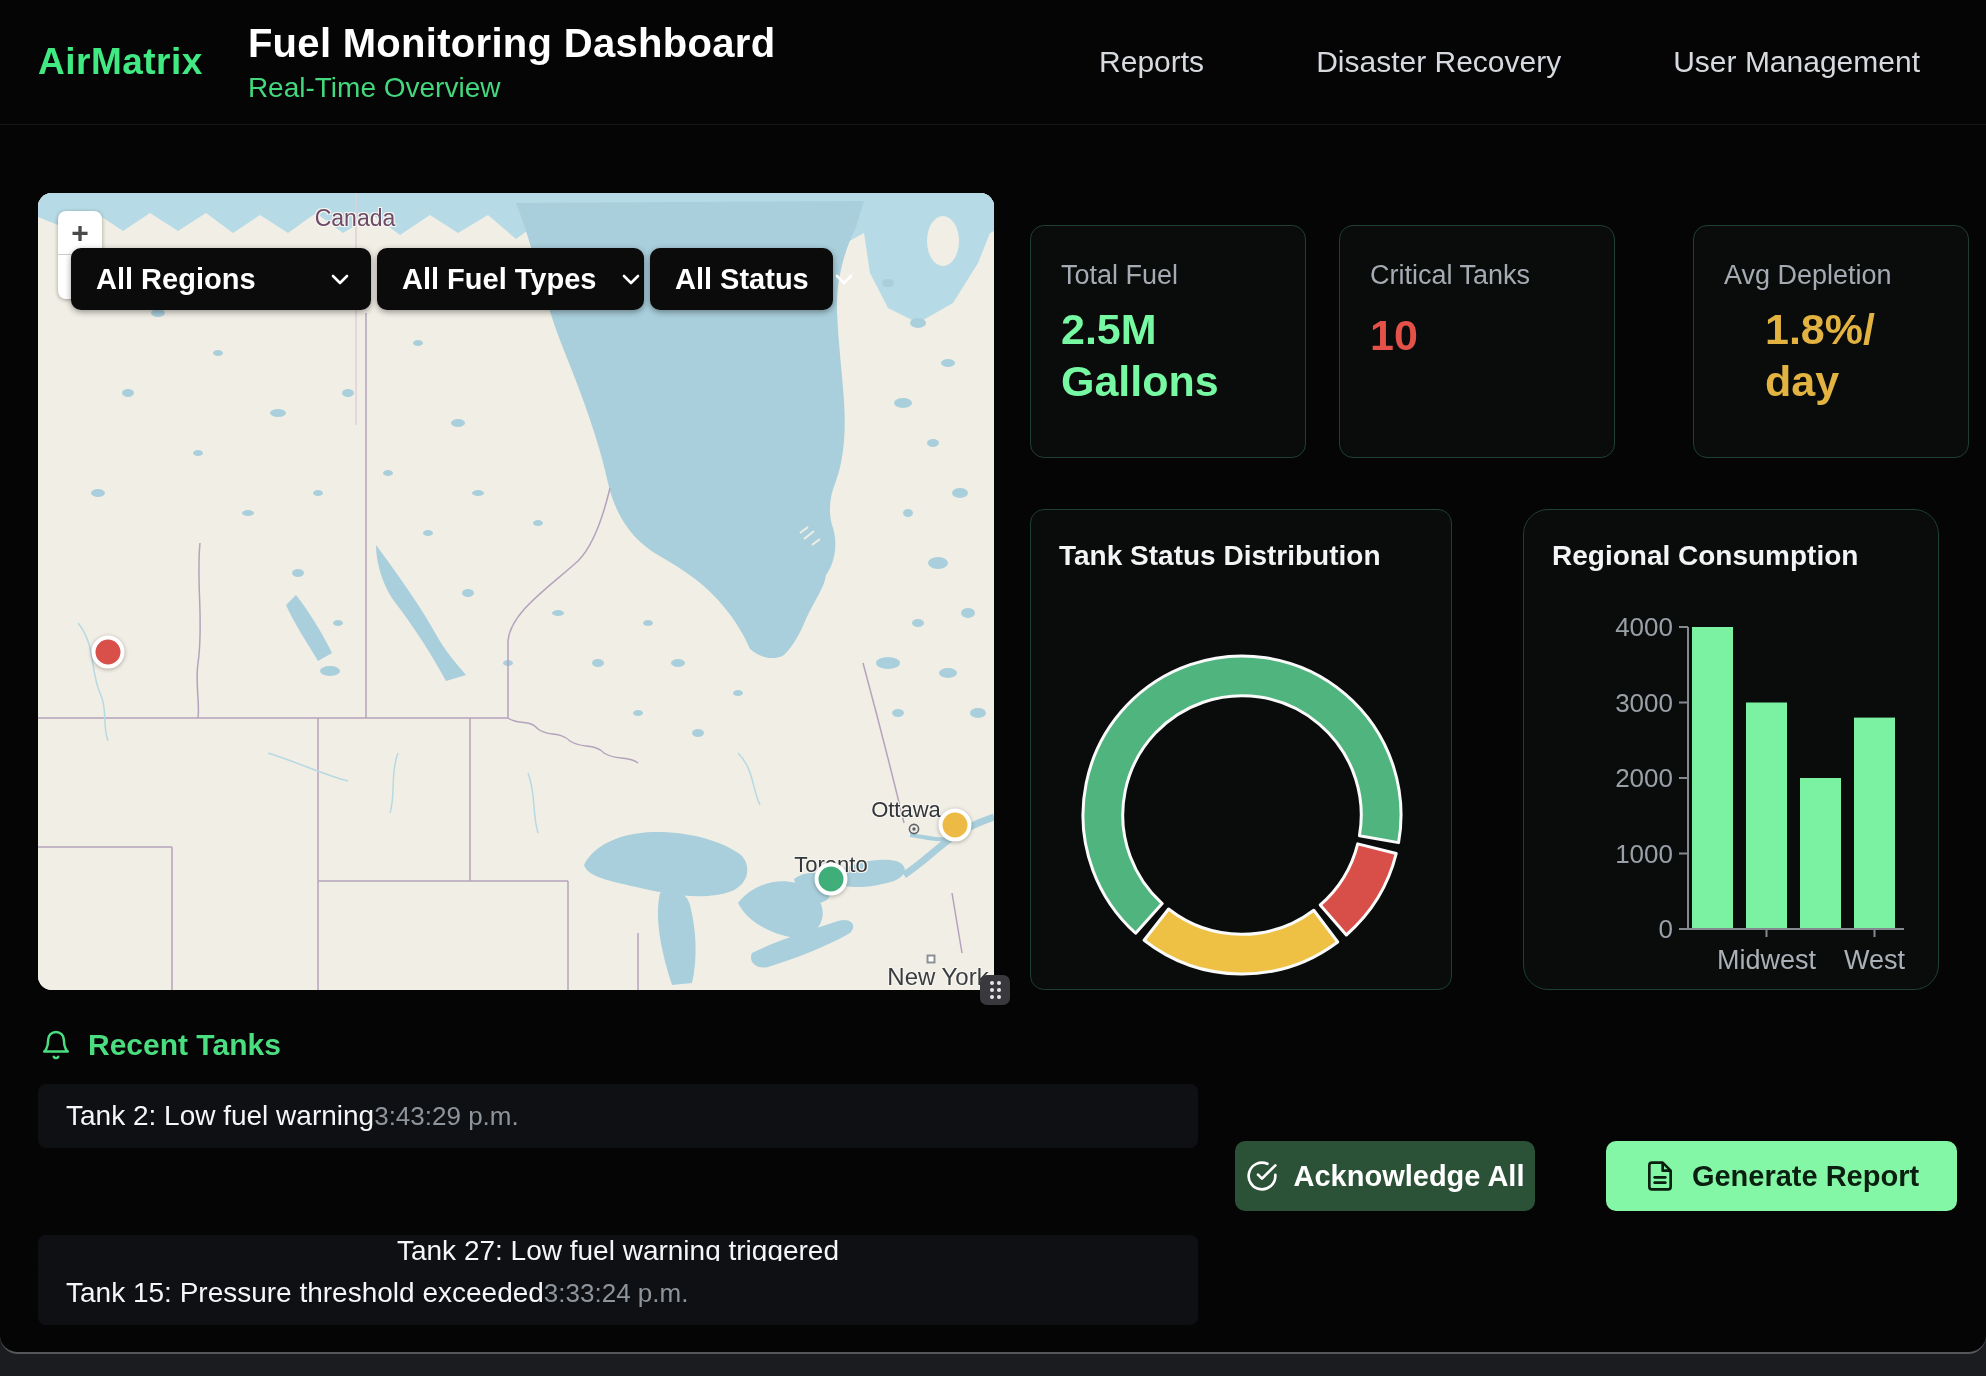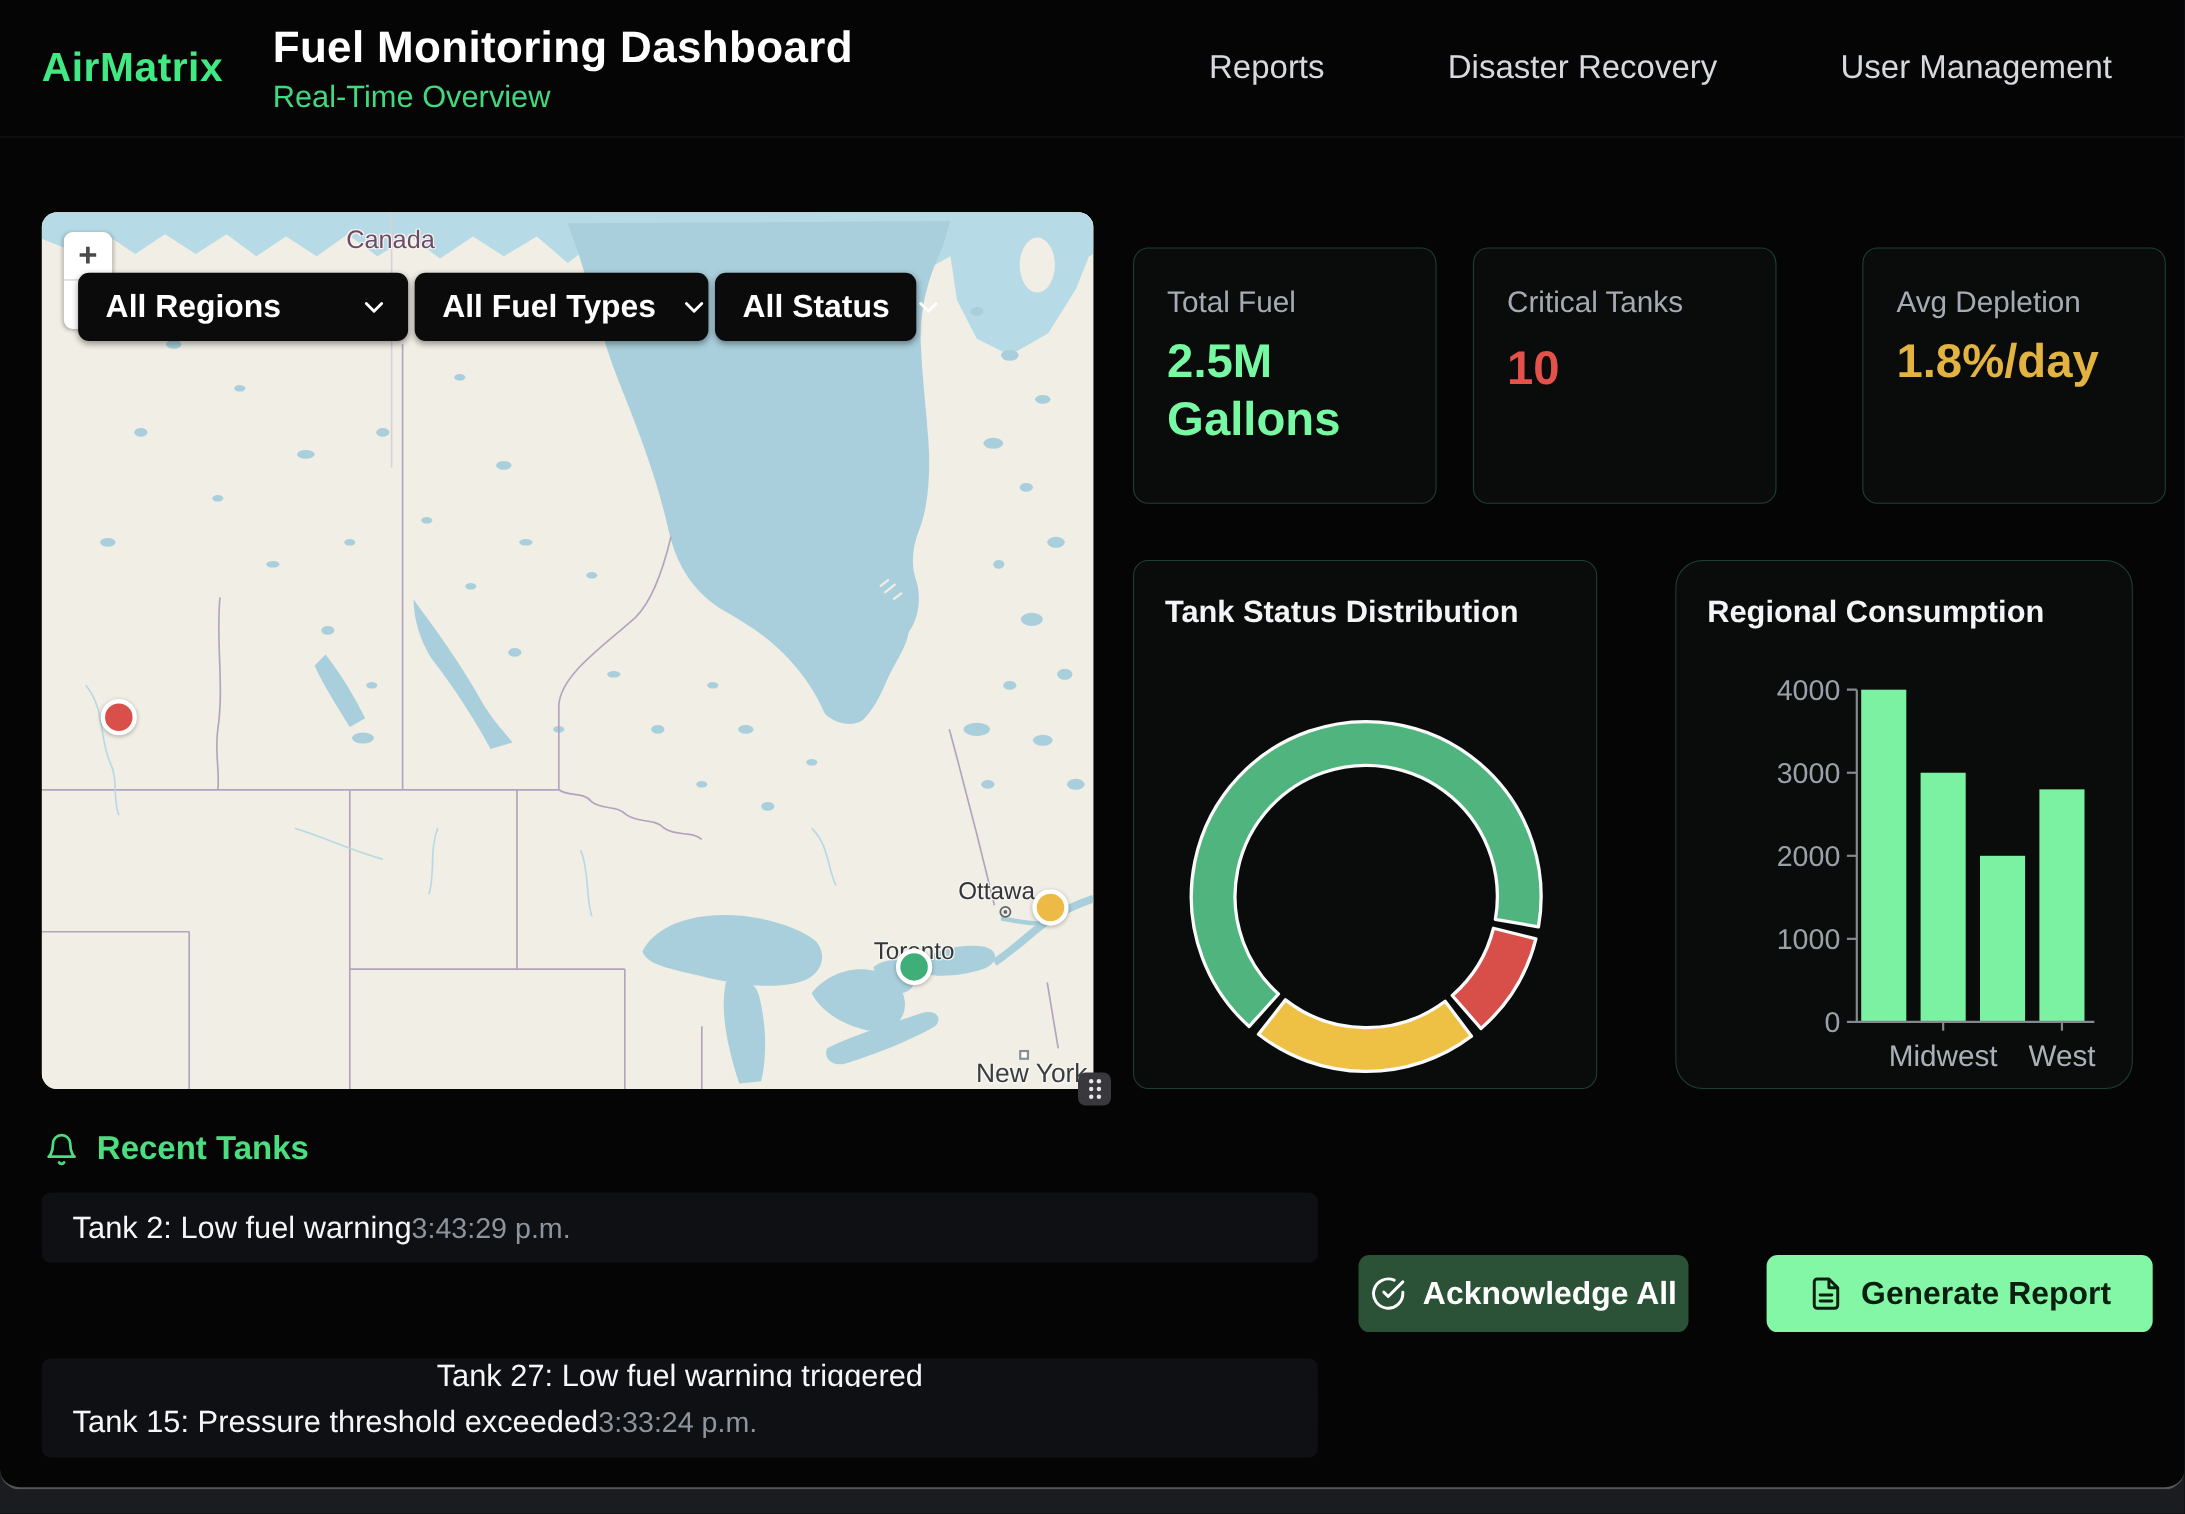--- a/index.html
+++ b/index.html
@@ -247,21 +247,21 @@
     <div class="stat-card" style="left:1030px;">
       <div class="stat-label">Total Fuel</div>
       <div class="stat-value" style="color: rgb(119, 248, 163);">2.5M Gallons</div>
     </div>
     <div class="stat-card" style="left:1339px;">
       <div class="stat-label">Critical Tanks</div>
       <div class="stat-value" style="color: rgb(227, 81, 72); margin-top: 18px;">10</div>
     </div>
     <div class="stat-card" style="left:1693px;">
       <div class="stat-label">Avg Depletion</div>
-      <div class="stat-value" style="color: rgb(227, 179, 65);">1.8%/​day</div>
+      <div class="stat-value" style="color: rgb(227, 179, 65); margin-left: 41px;">1.8%/​day</div>
     </div>
 
     <div class="chart-card" style="left:1030px; width:422px;">
       <div class="chart-title">Tank Status Distribution</div>
       <svg id="donut-svg" width="422" height="481" viewBox="0 0 422 481">
           <path d="M104.60823358894154,423.16002725090567 A159,159 0 1 1 367.5844327289411,332.61006024904185 L328.4383245467058,325.7075451867814 A119.25,119.25 0 1 0 131.20617519170617,393.62002043817927 Z" fill="#4fb47e" stroke="#fafafa" stroke-width="3" stroke-linejoin="round"></path>
           <path d="M365.2770204778834,343.46558140034716 A159,159 0 0 1 315.31338560949064,424.99882325542075 L289.235039207118,394.99911744156555 A119.25,119.25 0 0 0 326.7077653584126,333.84918605026036 Z" fill="#d84f49" stroke="#fafafa" stroke-width="3" stroke-linejoin="round"></path>
           <path d="M306.68858868117564,431.9830460975196 A159,159 0 0 1 113.1098254232204,430.2937098234688 L137.5823690674153,398.9702823676016 A119.25,119.25 0 0 0 282.76644151088175,400.2372845731397 Z" fill="#eec144" stroke="#fafafa" stroke-width="3" stroke-linejoin="round"></path>
         </svg>
     </div>

